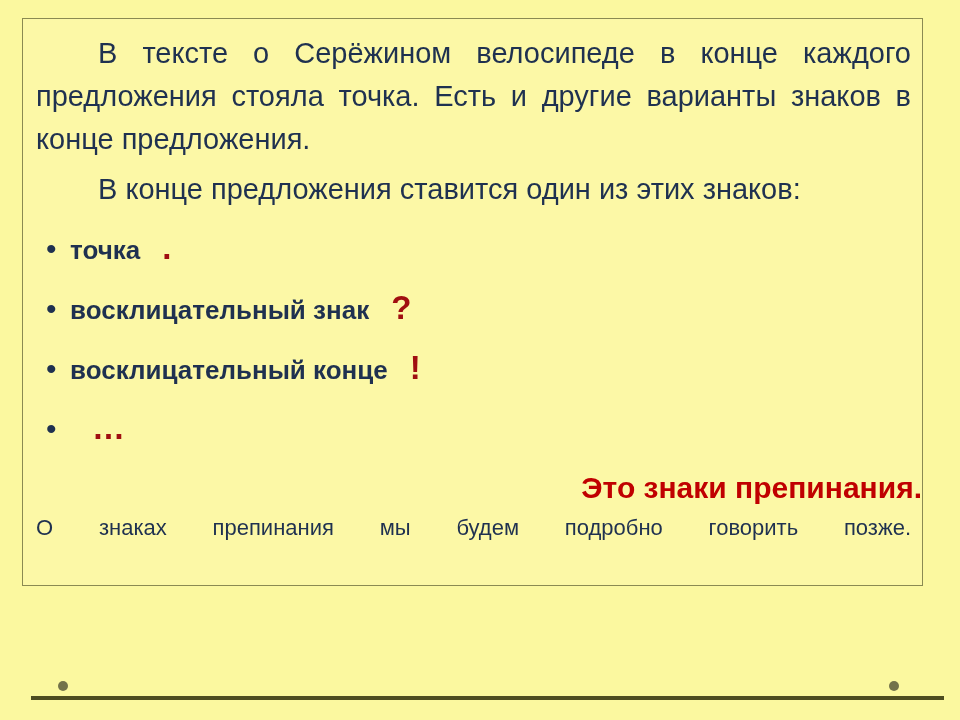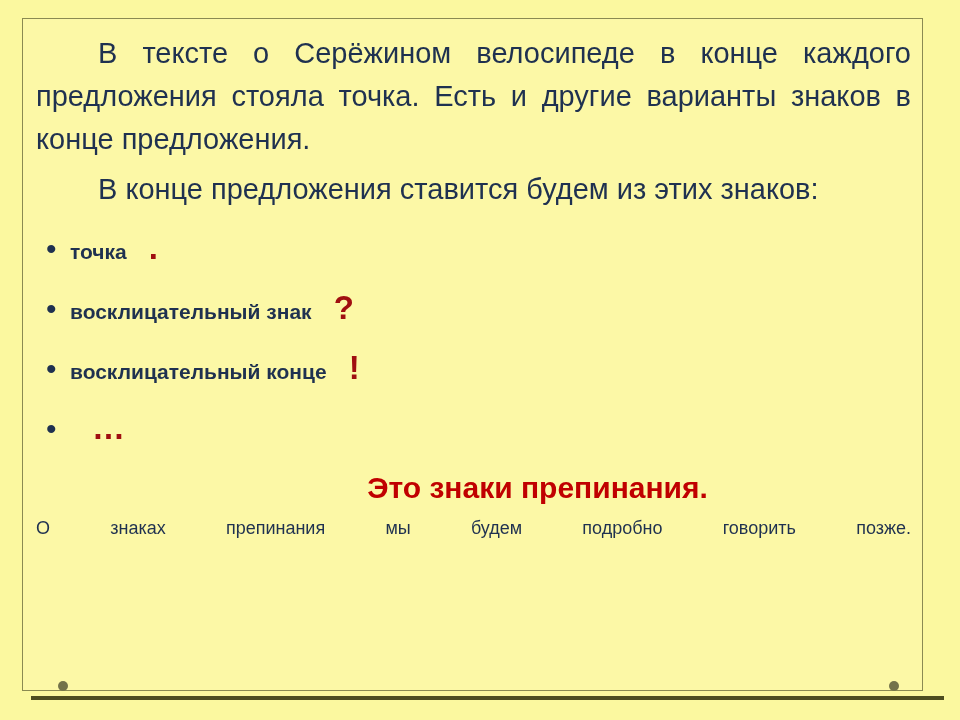--- a/index.html
+++ b/index.html
@@ -23,21 +23,21 @@
     width: 960px; height: 720px;
     background: #fbf89f;
   }
 
   
   #content-box {
     position: absolute;
     left: 22px;
     top: 18px;
     width: 901px;
-    height: 673px;
+    height: 568px;
     box-sizing: border-box;
     border: 1px solid #8a8a52;
     background: #fcf8a6;
     padding: 0;
   }
 
   
   .para {
     color: #1f3150;
     font-size: 29px;
@@ -70,51 +70,51 @@
     flex: 0 0 34px;
     color: #1f3150;
     font-size: 30px;
     line-height: 38px;
     text-align: left;
     padding-left: 10px;
     box-sizing: border-box;
   }
   .bullet-label {
     color: #1f3150;
-    font-size: 21px;
+    font-size: 26px;
     font-weight: bold;
     line-height: 38px;
     white-space: nowrap;
   }
   .bullet-mark {
     color: #a00f10;
     font-size: 33px;
     font-weight: bold;
     line-height: 38px;
     margin-left: 22px;
     white-space: nowrap;
   }
   .bullet-mark.mark-ellipsis { letter-spacing: 1px; }
 
   
   #conclusion {
     color: #c00000;
     font-size: 30px;
     font-weight: bold;
     line-height: 38px;
-    text-align: center;
+    text-align: right;
     padding-left: 130px;
     margin: 4px 0 0 0;
     white-space: nowrap;
   }
 
   
   #footnote {
     color: #1f3150;
-    font-size: 18px;
+    font-size: 22px;
     line-height: 30px;
     margin: 6px 0 0 0;
     padding: 0 11px 0 13px;
     text-align: justify;
     text-align-last: justify;
     white-space: normal;
   }
 
   
   .deco-dot {
@@ -137,21 +137,21 @@
 </style>
 </head>
 <body>
 
 <div id="slide">
 
   <div id="content-box">
 
     <p id="para-1" class="para">В тексте о Серёжином велосипеде в конце каждого предложения стояла точка. Есть и другие варианты знаков в конце предложения.</p>
 
-    <p id="para-2" class="para">В конце предложения ставится будем из этих знаков:</p>
+    <p id="para-2" class="para">В конце предложения ставится один из этих знаков:</p>
 
     <ul id="bullet-list">
 
       <li class="bullet-row">
         <span class="bullet-dot">•</span>
         <span class="bullet-label">точка</span>
         <span class="bullet-mark mark-period">.</span>
       </li>
 
       <li class="bullet-row">

